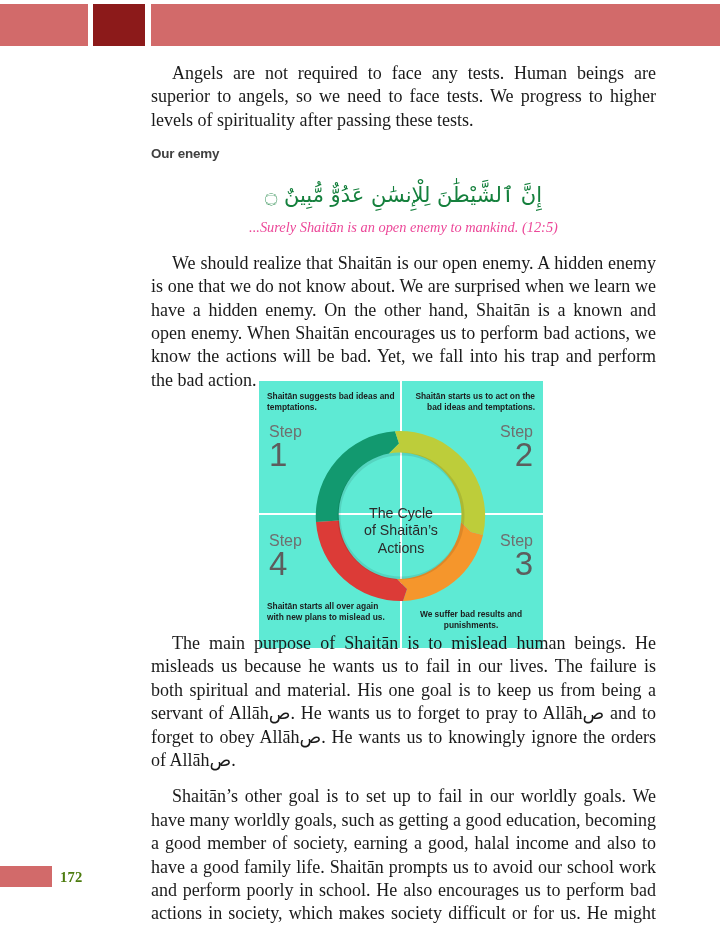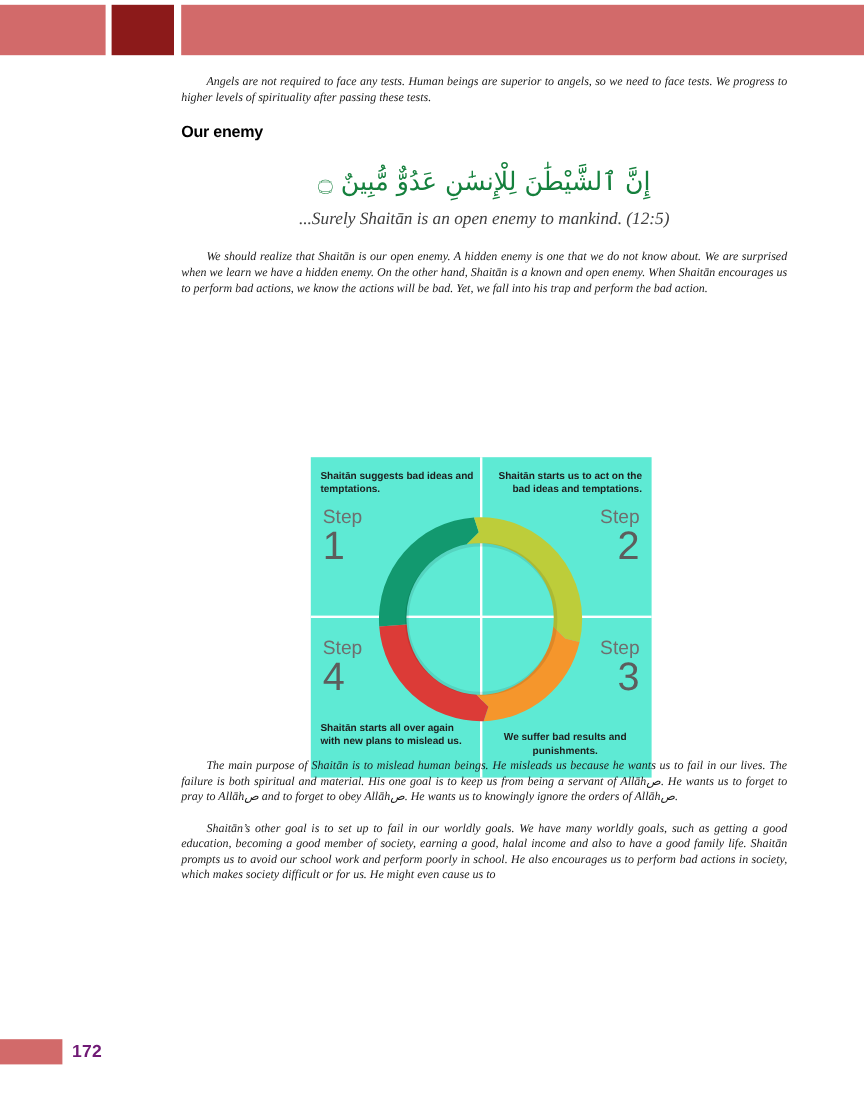--- a/index.html
+++ b/index.html
@@ -36,54 +36,53 @@
   
   #content {
     position: absolute;
     left: 151px;
     top: 62px;
     width: 505px;
   }
 
   p.body-para {
     margin: 0 0 13px 0;
-    font-size: 10px;
+    font-size: 18px;
     line-height: 1.30;
     text-align: justify;
     text-indent: 0;
     font-family: "Liberation Serif", serif;
-    font-style: italic;
   }
   p.indented { text-indent: 21px; }
 
   h2.section-heading {
     margin: 14px 0 7px 0;
     font-size: 13.4px;
     font-weight: bold;
-    color: #000000;
+    color: #404040;
     font-family: "Liberation Sans", sans-serif;
     letter-spacing: -0.2px;
   }
 
   .arabic-verse {
     margin: 18px 0 6px 0;
     text-align: center;
     font-size: 21px;
     font-family: "DejaVu Sans", sans-serif;
     direction: rtl;
     line-height: 1.6;
     color: #15803d;
   }
 
   .verse-translation {
     margin: 0 0 16px 0;
     text-align: center;
     font-size: 14.4px;
     font-style: italic;
-    color: #404040;
+    color: #ec4899;
     font-family: "Liberation Serif", serif;
   }
 
   
   #cycle-figure {
     position: absolute;
     left: 259px;
     top: 381px;
     width: 284px;
     height: 267px;
@@ -157,24 +156,24 @@
     left: 0;
     top: 866px;
     width: 52px;
     height: 21px;
     background: #d26a6a;
   }
   #page-number {
     position: absolute;
     left: 60px;
     top: 869px;
-    font-family: Liberation Sans, sans-serif;
+    font-family: Liberation Serif, serif;
     font-size: 14.6px;
     font-weight: bold;
-    color: #701a75;
+    color: #4d7c0f;
     letter-spacing: 0.2px;
   }
 </style>
 </head>
 <body>
 
 <div id="header-band">
   <div class="band-seg" id="band-left"></div>
   <div class="band-seg" id="band-square"></div>
   <div class="band-seg" id="band-right"></div>
@@ -250,20 +249,25 @@
 
         <path d="M 2 85
                  A 85 85 0 0 1 -85 6
                  L -62 4.5
                  A 62 62 0 0 0 -4 63
                  L 6 73 Z" fill="#dc3b37"></path>
 
         <circle r="62" fill="none" stroke="#00000018" stroke-width="3"></circle>
       </g>
     </svg>
+    <div class="donut-center-text">
+      <span>The Cycle</span>
+      <span>of Shaitān’s</span>
+      <span>Actions</span>
+    </div>
   </div>
 </div>
 
 <div id="content-bottom" style="position:absolute; left:151px; top:632px; width:505px;">
   <p class="body-para indented">The main purpose of Shaitān is to mislead human beings. He misleads us because he wants us to fail in our lives. The failure is both spiritual and material. His one goal is to keep us from being a servant of Allāhص. He wants us to forget to pray to Allāhص and to forget to obey Allāhص. He wants us to knowingly ignore the orders of Allāhص.</p>
   <p class="body-para indented">Shaitān’s other goal is to set up to fail in our worldly goals. We have  many worldly goals, such as getting a good education, becoming a good member of society, earning a good, halal  income and also to have a good family life. Shaitān prompts us to avoid our school work and perform poorly in school. He also encourages us to perform bad actions in society, which makes society difficult or for us. He might even cause us to</p>
 </div>
 
 <div id="footer-swatch"></div>
 <div id="page-number">172</div>

